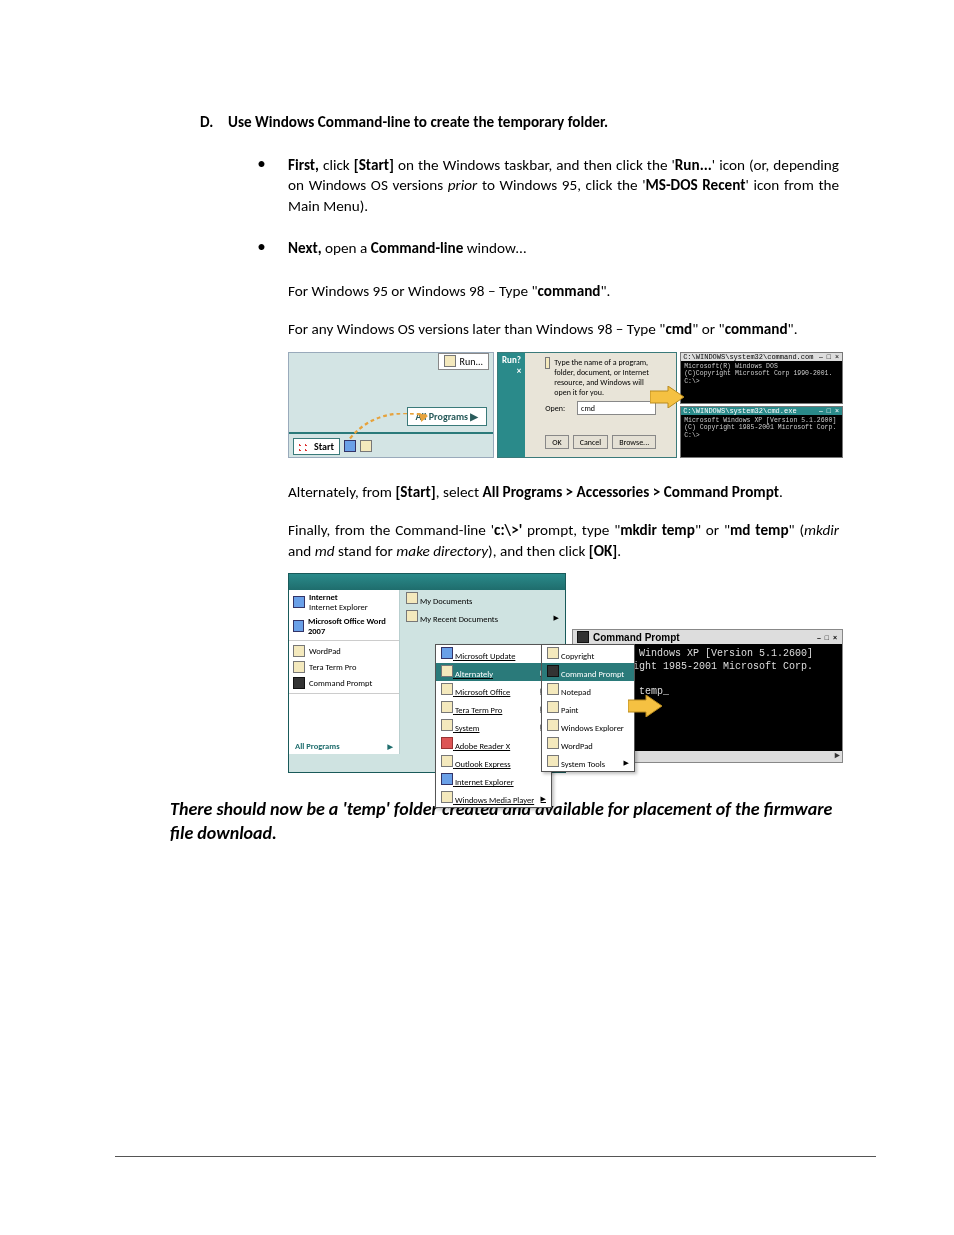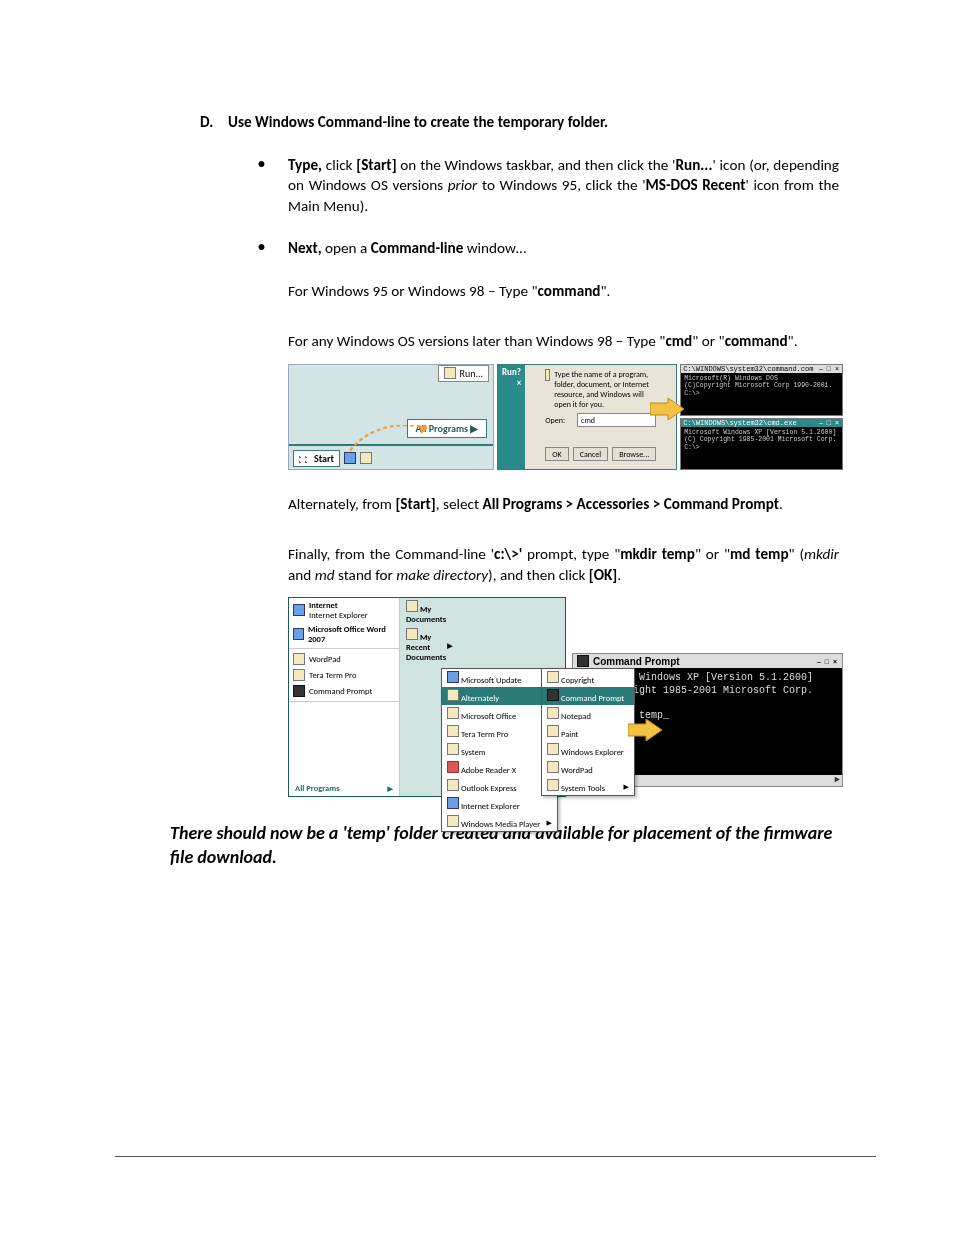--- a/index.html
+++ b/index.html
@@ -37,21 +37,21 @@
   .bullet-row { display: flex; }
   .bullet-dot { width: 30px; flex: 0 0 30px; font-weight: 700; font-size: 14px; }
   .bullet-body { flex: 1; }
   .sub-block {
     padding-left: 158px;
     font-size: 15.2px;
     line-height: 1.35;
     text-align: justify;
     margin-bottom: 18px;
   }
-  .sub-block.tight { margin-bottom: 12px; margin-top: 12px; }
+  .sub-block.tight { margin-bottom: 12px; }
   .b { font-weight: 700; }
   .i { font-style: italic; }
 
   
   .fig1 {
     margin-left: 158px;
     width: 555px;
     height: 106px;
     display: flex;
     gap: 3px;
@@ -148,40 +148,41 @@
     margin-bottom: 24px;
     position: relative;
   }
   .startmenu {
     flex: 0 0 278px;
     background: linear-gradient(#2a8a8a,#1f6d6d 8%, #d8e8e6 8%, #d8e8e6 100%);
     border: 1px solid #195a5a;
     box-sizing: border-box;
     font-size: 8.5px;
     position: relative;
-    display: flex; flex-direction: row;
+    display: flex; flex-direction: column;
   }
   .sm-top { height: 16px; }
   .sm-cols { flex:1; display:flex; }
   .sm-left { flex:0 0 110px; background:#fff; border-right:1px solid #b9cfcf;
     display:flex; flex-direction:column;}
   .sm-item { display:flex; align-items:center; gap:4px; padding:2px 4px; }
   .sm-item.b { font-weight:700; }
   .sm-hr { border-top:1px solid #ccc; margin:2px 0;}
   .sm-allp { margin-top:auto; background:#fff; padding:3px 6px;
     font-weight:700; color:#1f6d6d; display:flex; justify-content:space-between;
     align-items:center;}
   .sm-right { flex:1; background:#cfe3e1; display:flex; flex-direction:column;}
   .sm-r-item { display:flex; align-items:center; justify-content:space-between;
-    padding:2px 6px; font-weight:700;}
+    padding:2px 6px; font-weight:400;}
   .tri { font-size:7px; }
   .submenu1 {
-    position:absolute; left:152px; top:70px; width:115px;
+    position:absolute; left:146px; top:70px; width:115px;
     background:#fff; border:1px solid #555; font-size:8.5px;
     box-shadow: 2px 2px 3px rgba(0,0,0,.25);
+    text-decoration: underline;
   }
   .submenu1 .row { display:flex; align-items:center; justify-content:space-between;
     padding:2px 5px;}
   .submenu1 .row.hl { background:#2a7a7a; color:#fff;}
   .submenu2 {
     position:absolute; left:252px; top:70px; width:92px;
     background:#fff; border:1px solid #555; font-size:8.5px;
     box-shadow: 2px 2px 3px rgba(0,0,0,.25);
   }
   .submenu2 .row { display:flex; align-items:center; justify-content:space-between;
@@ -237,21 +238,21 @@
 
   <div class="heading-row">
     <span class="letter">D.</span>
     <span>Use Windows Command-line to create the temporary folder.</span>
   </div>
 
   <div class="bullet-block">
     <div class="bullet-row">
       <span class="bullet-dot">•</span>
       <span class="bullet-body">
-        <span class="b">Type,</span><span> click </span><span class="b">[Start]</span><span> on the Windows taskbar, and then click the '</span><span class="b">Run...</span><span>' icon (or, depending on Windows OS versions </span><span class="i">prior</span><span> to Windows 95, click the '</span><span class="b">MS-DOS Recent</span><span>' icon from the Main Menu).</span>
+        <span class="b">First,</span><span> click </span><span class="b">[Start]</span><span> on the Windows taskbar, and then click the '</span><span class="b">Run...</span><span>' icon (or, depending on Windows OS versions </span><span class="i">prior</span><span> to Windows 95, click the '</span><span class="b">MS-DOS Recent</span><span>' icon from the Main Menu).</span>
       </span>
     </div>
   </div>
 
   <div class="bullet-block">
     <div class="bullet-row">
       <span class="bullet-dot">•</span>
       <span class="bullet-body">
         <span class="b">Next,</span><span> open a </span><span class="b">Command-line</span><span> window…</span>
       </span>

